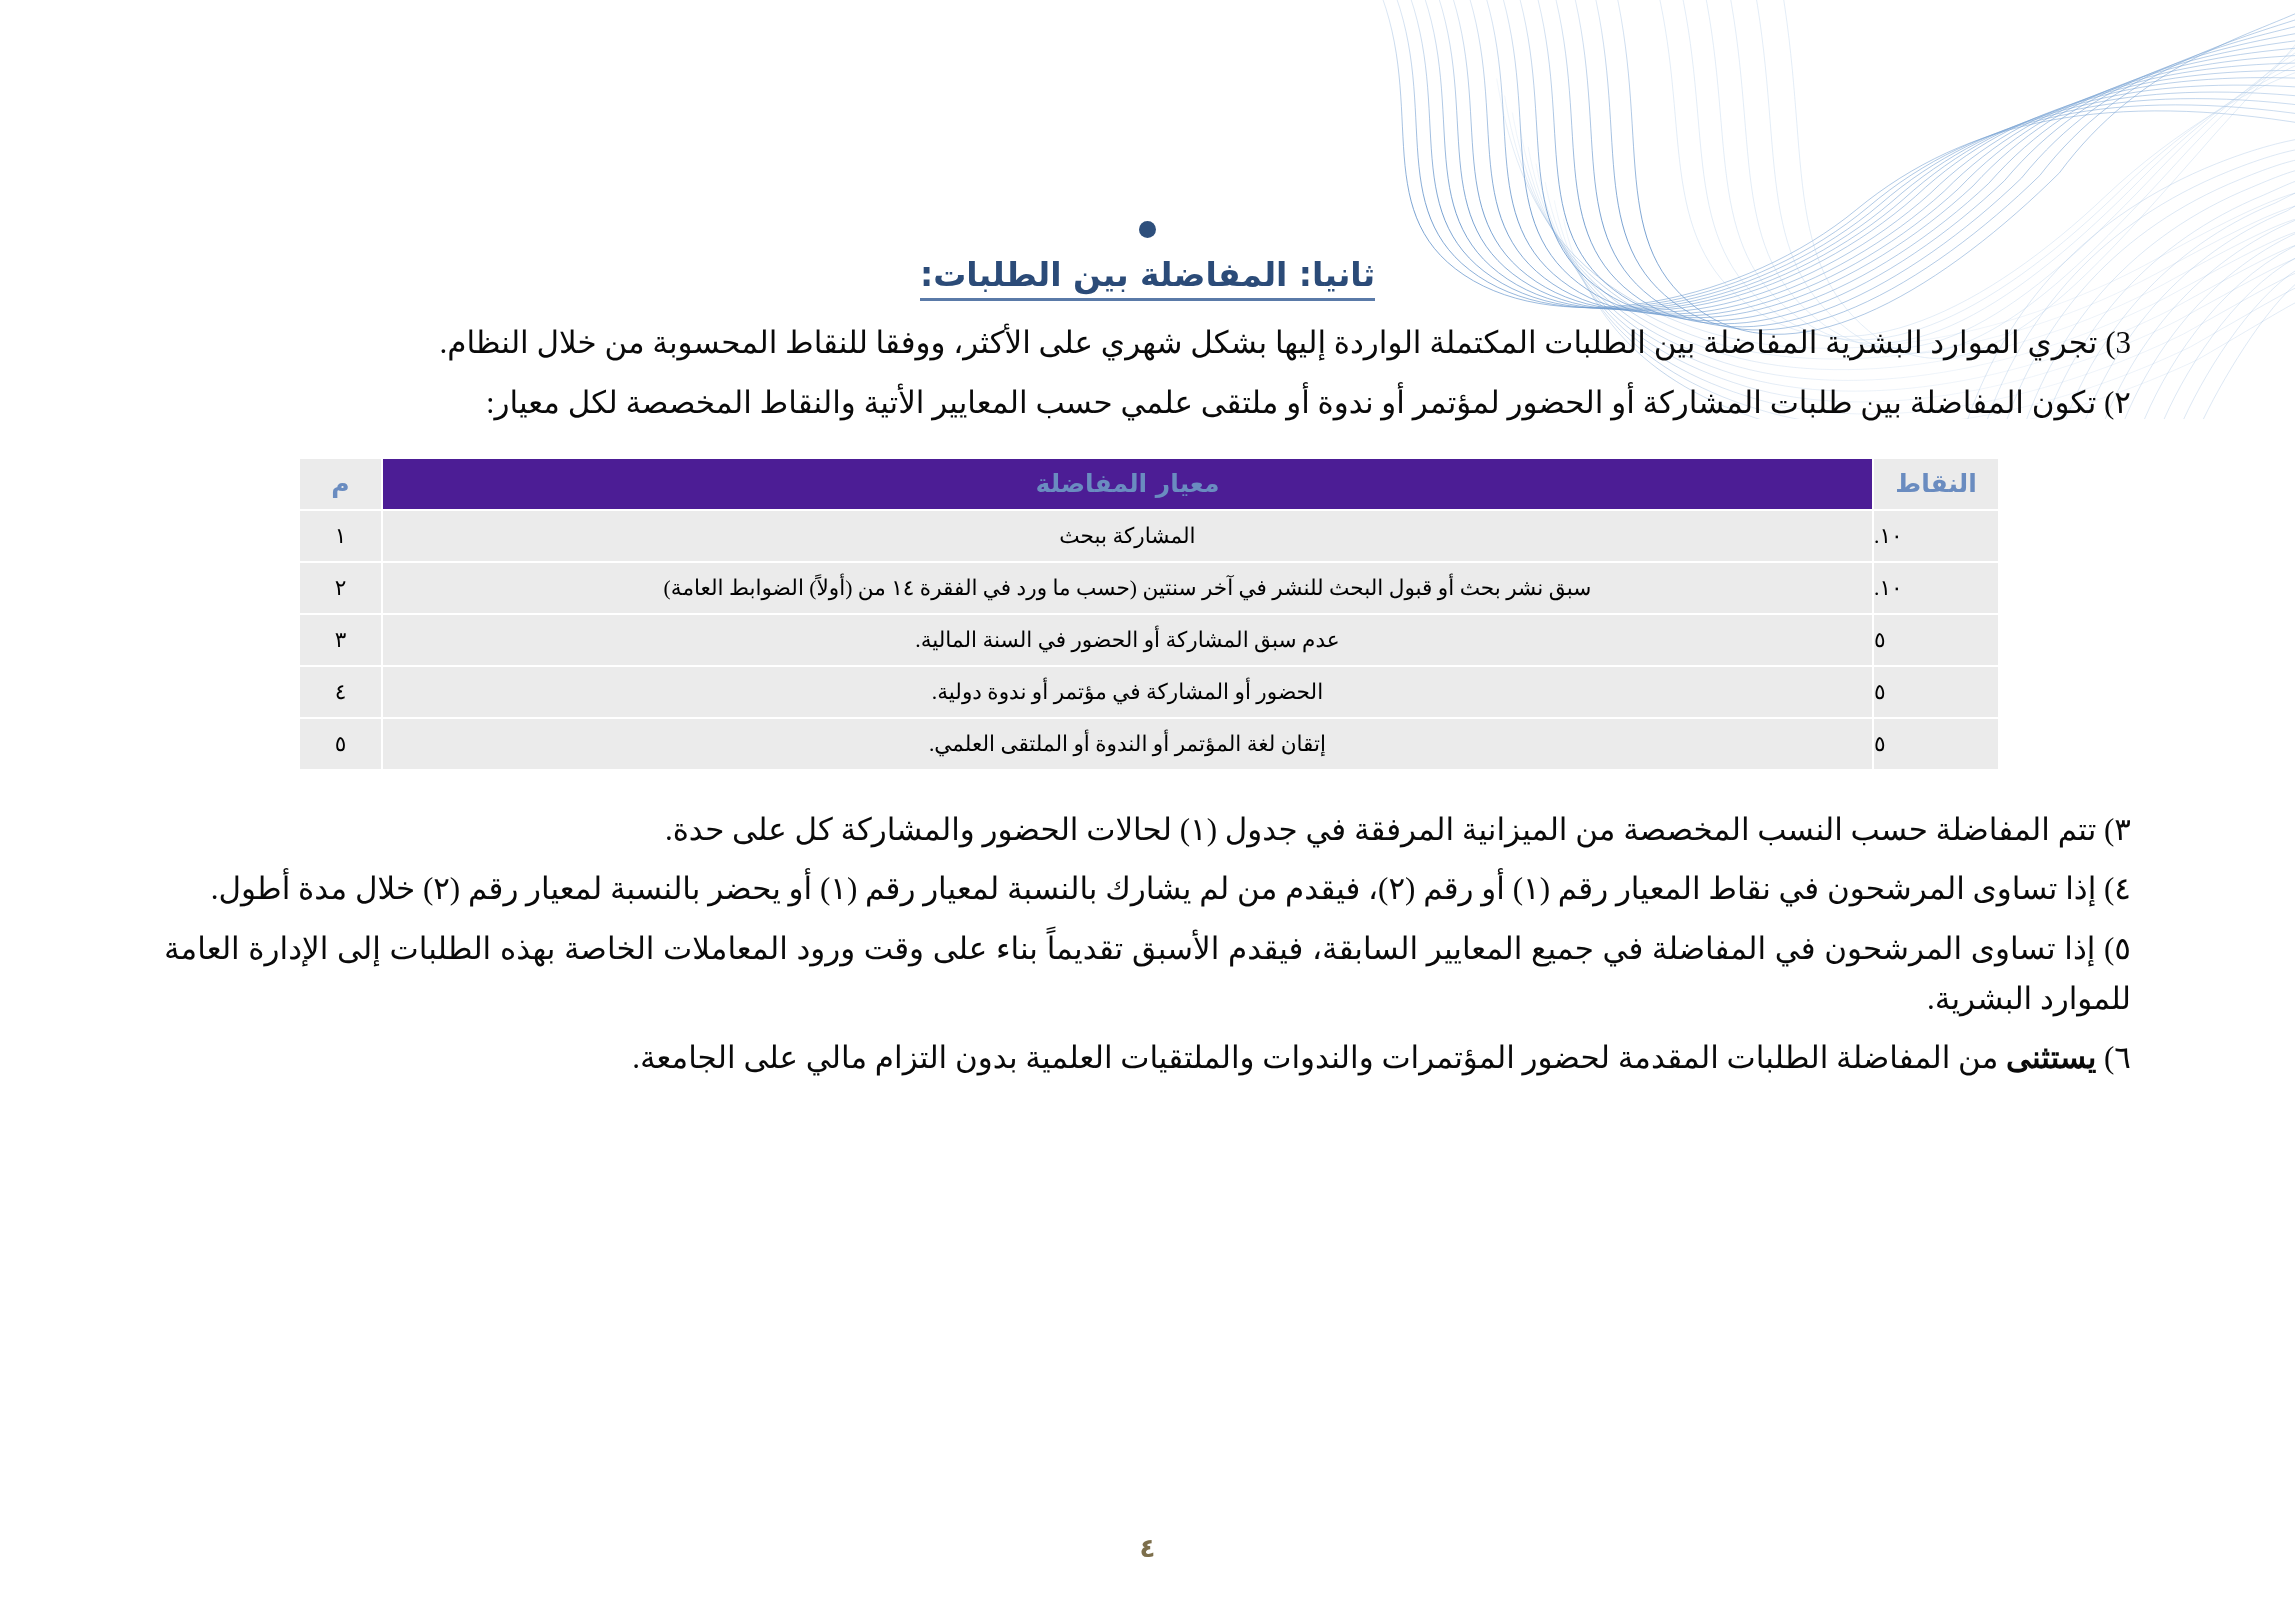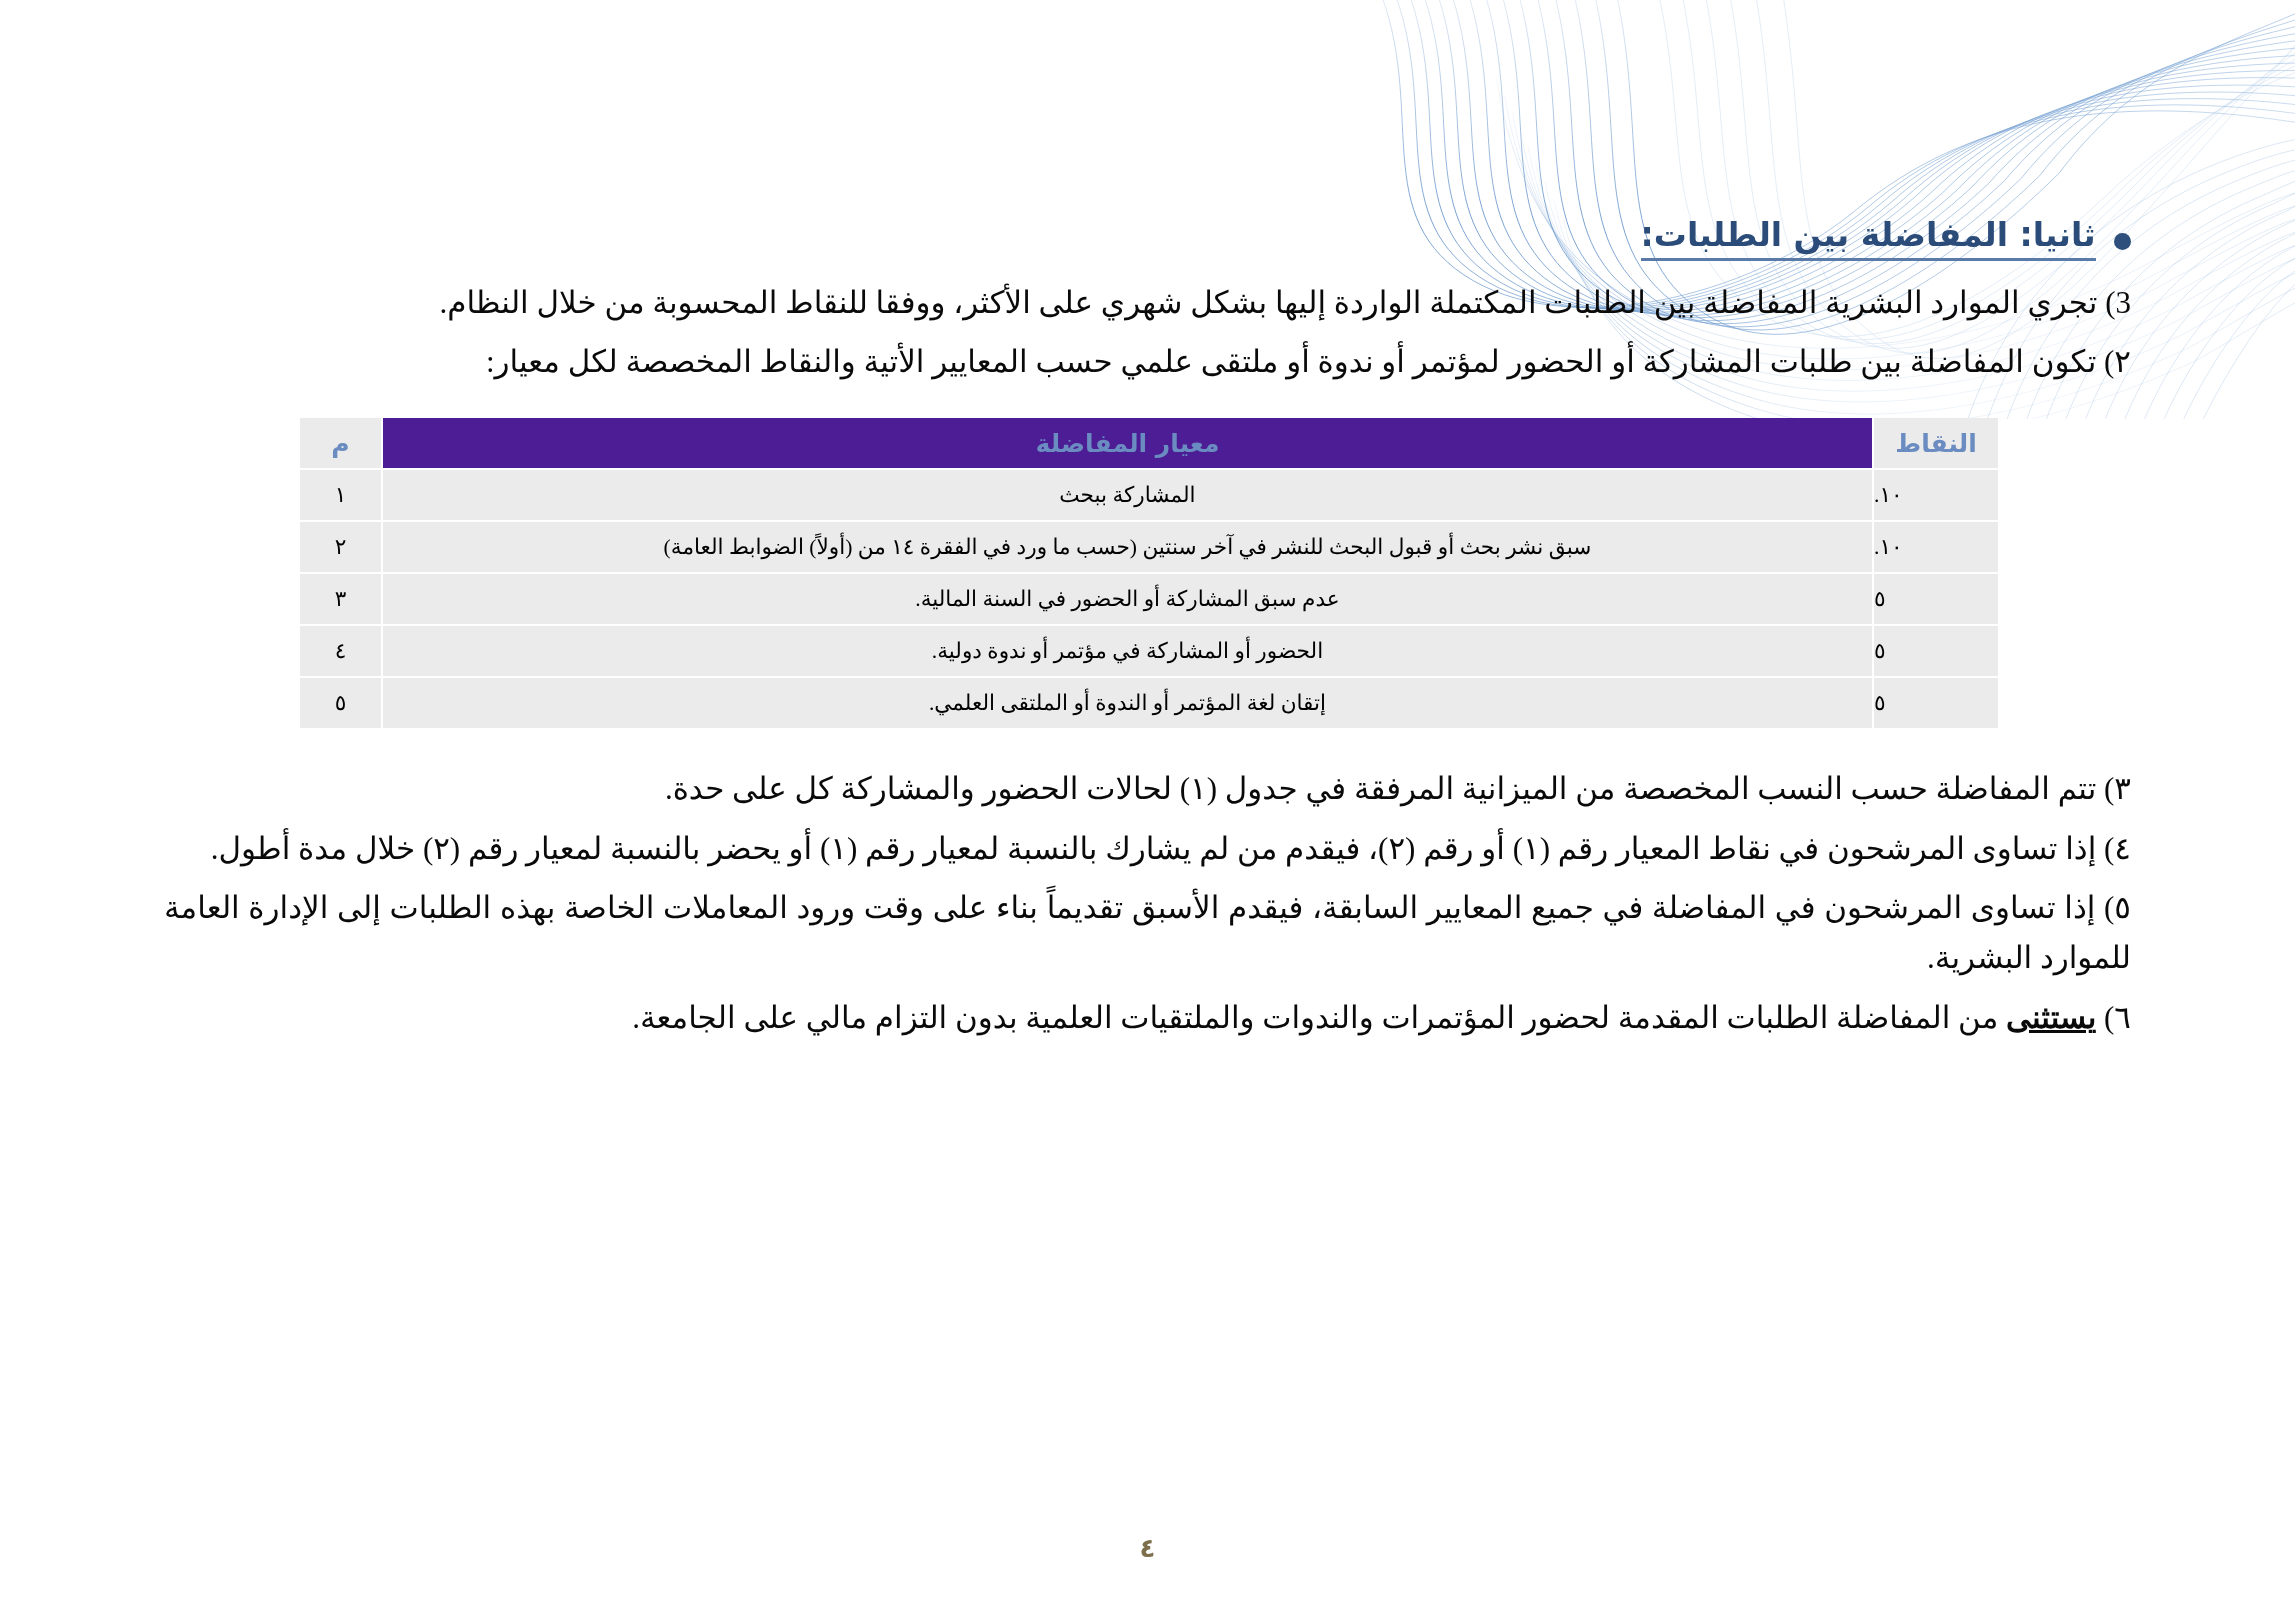--- a/index.html
+++ b/index.html
@@ -38,20 +38,21 @@
   .content {
     position: absolute;
     top: 216px;
     right: 164px;
     left: 164px;
   }
 
   
   .heading-row {
     display: flex;
+    flex-direction: column;
     align-items: center;
     justify-content: flex-start;
     gap: 18.3px;
     margin-bottom: 17px;
   }
   .bullet-dot {
     width: 17px;
     height: 17px;
     border-radius: 50%;
     background: #2e4f7c;
@@ -72,21 +73,21 @@
 
   
   .para {
     font-size: 31px;
     line-height: 1.62;
     text-align: justify;
     text-align-last: right;
     margin: 0 0 9.2px 0;
     color: #0a0a0a;
   }
-  .bold-inline { font-weight: bold; text-decoration: underline; }
+  .bold-inline { font-weight: bold; }
 
   
   .crit-table-wrap {
     margin: 29px 0 34px 0;
     padding-right: 131px;
     padding-left: 134px;
   }
   table.crit {
     width: 100%;
     border-collapse: separate;

